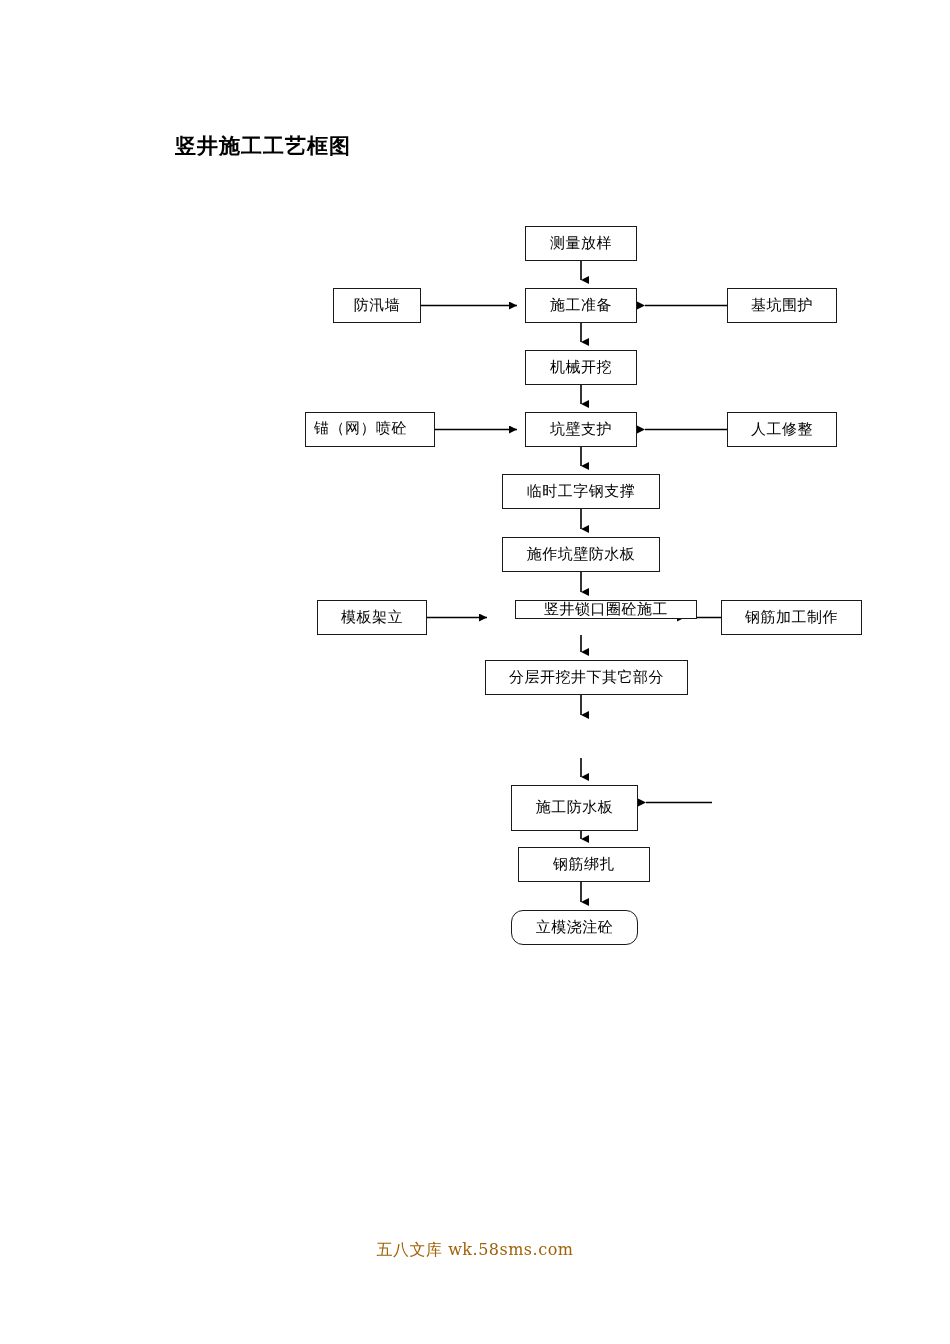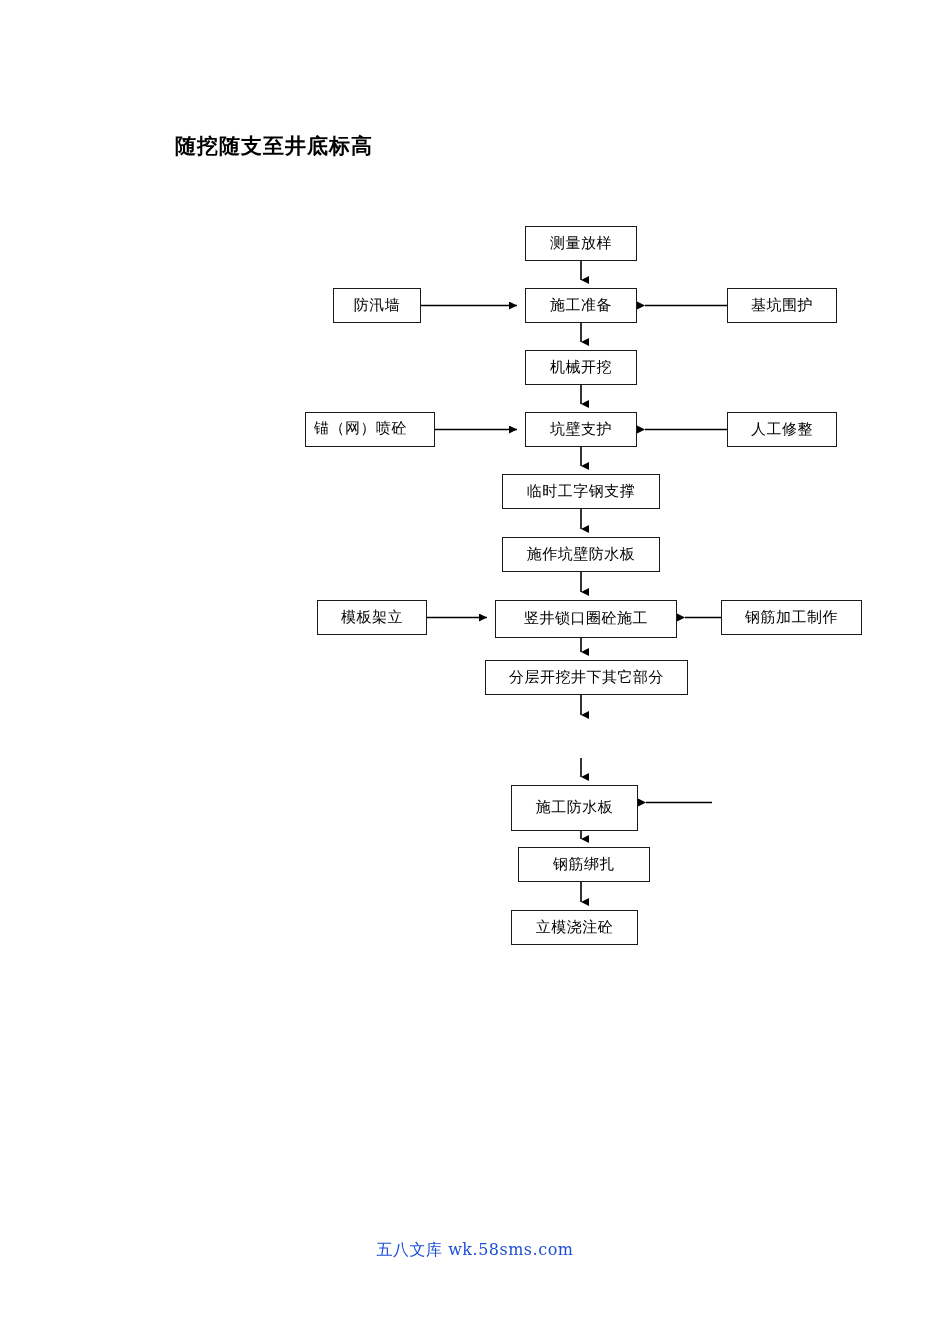--- a/index.html
+++ b/index.html
@@ -77,31 +77,31 @@
   }
 
   
   .footer-mark {
     position: absolute;
     left: 0;
     top: 1240px;
     width: 950px;
     text-align: center;
     font-size: 16px;
-    color: #1d4ed8;
+    color: #a16207;
     font-family: "DejaVu Serif", "Liberation Serif", serif;
     letter-spacing: 0.5px;
   }
 </style>
 </head>
 <body>
 
 <div id="page">
 
-  <div class="doc-title">随挖随支至井底标高</div>
+  <div class="doc-title">竖井施工工艺框图</div>
 
   <div class="flow">
 
     <svg viewBox="0 0 950 1000" xmlns="http://www.w3.org/2000/svg">
       <defs>
         <marker id="arrow-down" markerWidth="10" markerHeight="10" refX="4" refY="8" orient="auto" markerUnits="userSpaceOnUse">
           <path d="M0,0 L8,0 L4,8 z" fill="#000000"></path>
         </marker>
         <marker id="arrow-right" markerWidth="10" markerHeight="10" refX="8" refY="4" orient="auto" markerUnits="userSpaceOnUse">
           <path d="M0,0 L8,4 L0,8 z" fill="#000000"></path>
@@ -166,31 +166,31 @@
     <div class="node" style="left:525px; top:412px; width:112px; height:35px;">坑壁支护</div>
 
     <div class="node" style="left:727px; top:412px; width:110px; height:35px;">人工修整</div>
 
     <div class="node" style="left:502px; top:474px; width:158px; height:35px;">临时工字钢支撑</div>
 
     <div class="node" style="left:502px; top:537px; width:158px; height:35px;">施作坑壁防水板</div>
 
     <div class="node" style="left:317px; top:600px; width:110px; height:35px;">模板架立</div>
 
-    <div class="node" style="left:495px; top:600px; width:182px; height:38px;">竖井锁口圈砼施工</div>
+    <div class="node" style="left:515px; top:600px; width:182px; height:19px;">竖井锁口圈砼施工</div>
 
     <div class="node" style="left:721px; top:600px; width:141px; height:35px;">钢筋加工制作</div>
 
     <div class="node" style="left:485px; top:660px; width:203px; height:35px;">分层开挖井下其它部分</div>
 
 
     <div class="node" style="left:511px; top:785px; width:127px; height:46px;">施工防水板</div>
 
 
     <div class="node" style="left:518px; top:847px; width:132px; height:35px;">钢筋绑扎</div>
 
-    <div class="node" style="left:511px; top:910px; width:127px; height:35px;">立模浇注砼</div>
+    <div class="node" style="left:511px; top:910px; width:127px; height:35px;border-radius:12px;">立模浇注砼</div>
 
   </div>
 
   <div class="footer-mark">五八文库 wk.58sms.com</div>
 
 </div>
 
 </body></html>

